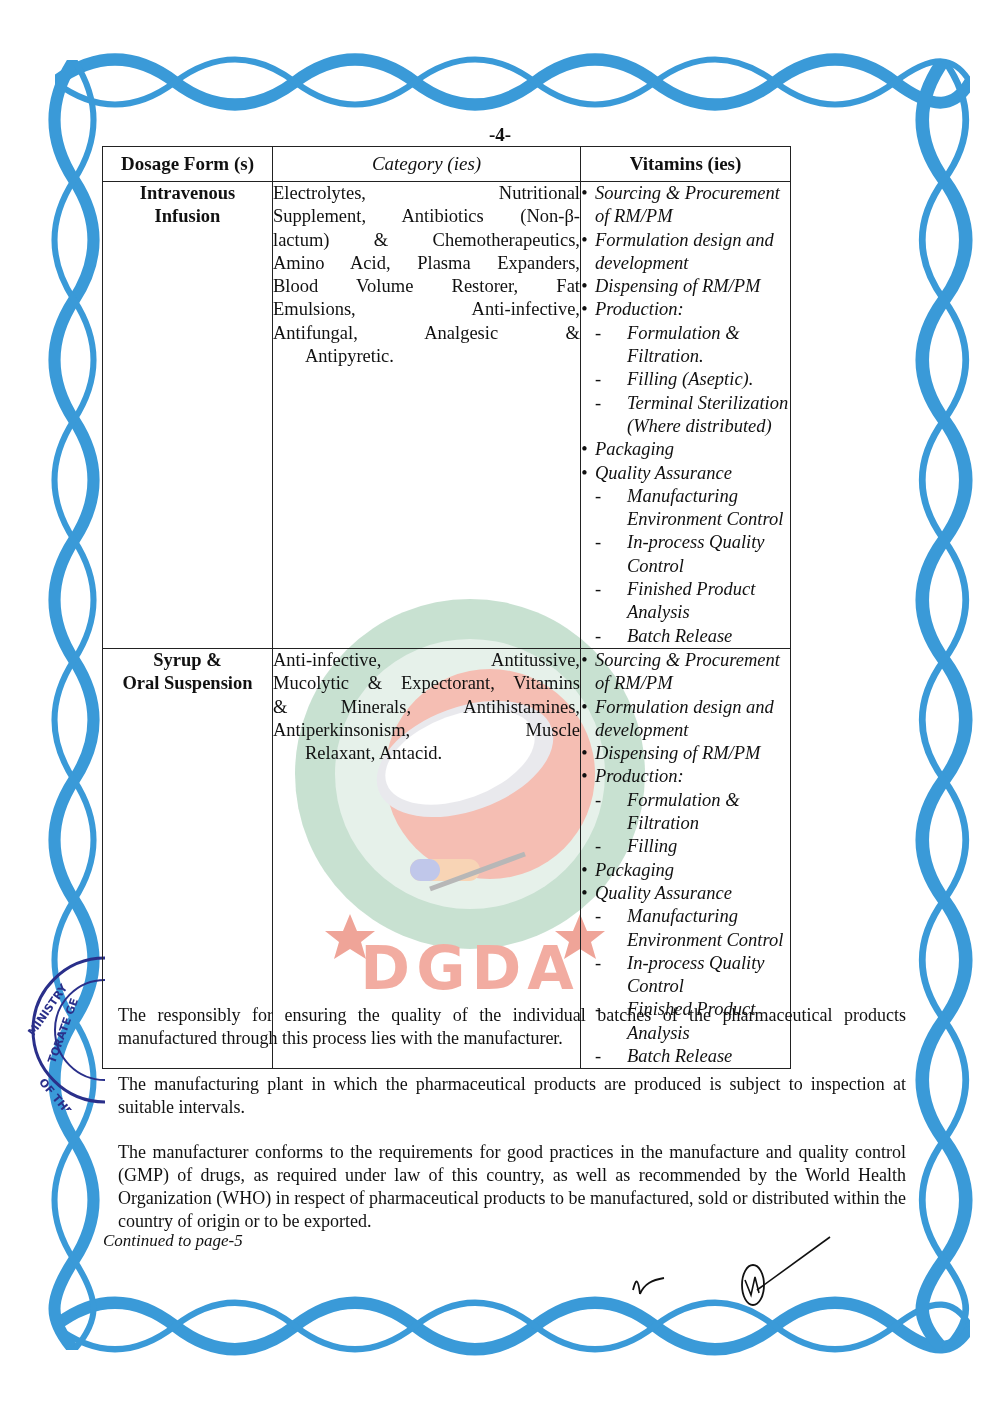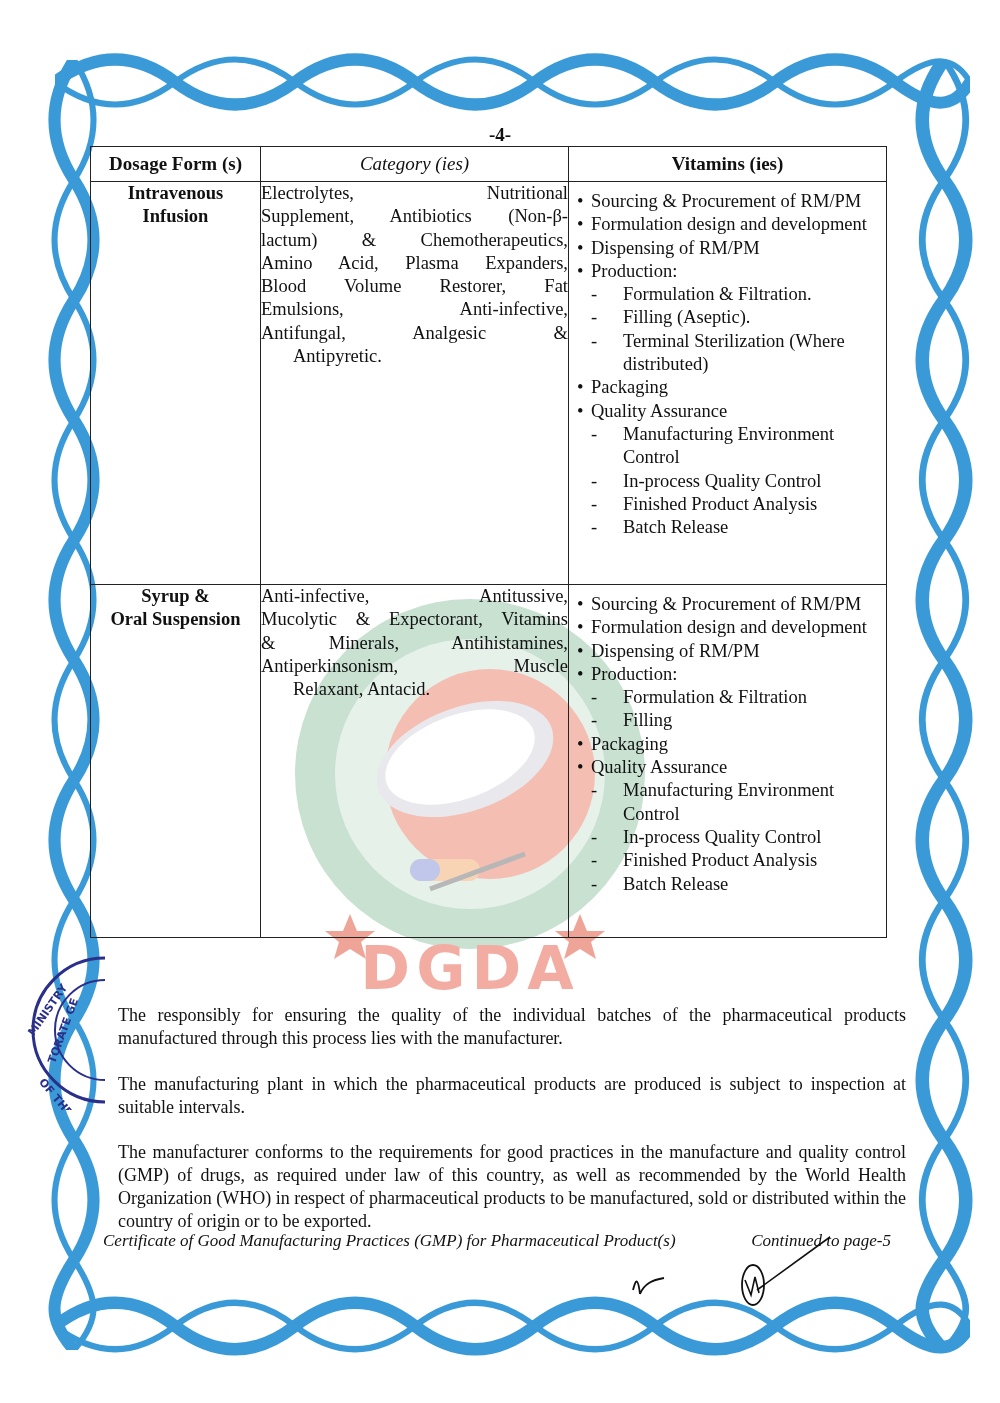--- a/index.html
+++ b/index.html
@@ -26,37 +26,37 @@
   .seal svg { width: 200px; height: 160px; }
 
   
   .page-number {
     position: absolute; left: 0; width: 1000px; top: 124px; text-align: center;
     font-weight: bold; font-size: 19px;
   }
 
   
   table.gmp {
-    position: absolute; left: 90px; top: 146px; width: 797px;
+    position: absolute; left: 102px; top: 146px; width: 689px;
     border-collapse: collapse; font-size: 18.5px; line-height: 23.3px;
     background: transparent;
   }
   table.gmp th, table.gmp td { border: 1.4px solid #222; vertical-align: top; padding: 0; }
   table.gmp th { height: 34px; vertical-align: middle; font-size: 19px; }
   th.col-dosage { width: 169px; font-weight: bold; }
   th.col-category { width: 307px; font-style: italic; font-weight: normal; }
   th.col-activity { font-weight: bold; }
   td.dosage { text-align: center; font-weight: bold; padding-top: 3px; }
   td.category { text-align: justify; text-align-last: left; padding: 3px 8px 0 9px; hyphens: none; }
   td.category .line { display: block; text-align: justify; text-align-last: justify; }
   td.category .line.last { text-align-last: left; margin-left: 32px; }
   td.activity { padding: 3px 4px 0 8px; }
   .row-iv td { height: 402px; }
   .row-syrup td { height: 352px; }
-  ul.acts { list-style: none; margin: 8px; padding: 0; }
+  ul.acts { list-style: none; margin: 0; padding: 0; font-style: italic; }
   ul.acts li.bullet { position: relative; padding-left: 14px; }
   ul.acts li.bullet::before { content: "\2022"; position: absolute; left: 0; top: 0; }
   ul.acts li.dash { position: relative; padding-left: 46px; }
   ul.acts li.dash::before { content: "-"; position: absolute; left: 14px; top: 0; }
 
   
   .para {
     position: absolute; left: 103px; width: 788px; font-size: 18px; line-height: 23px;
     text-align: justify; margin: 15px;
   }
@@ -200,21 +200,20 @@
       </td>
     </tr>
   </tbody>
 </table>
 
 <p class="para p1">The responsibly for ensuring the quality of the individual batches of the pharmaceutical products manufactured through this process lies with the manufacturer.</p>
 <p class="para p2">The manufacturing plant in which the pharmaceutical products are produced is subject to inspection at suitable intervals.</p>
 <p class="para p3">The manufacturer conforms to the requirements for good practices in the manufacture and quality control (GMP) of drugs, as required under law of this country, as well as recommended by the World Health Organization (WHO) in respect of pharmaceutical products to be manufactured, sold or distributed within the country of origin or to be exported.</p>
 
 <div class="footer-line">
-  <span>Certificate of Good Manufacturing Practices (GMP) for Pharmaceutical Product(s)</span>
   <span>Continued to page-5</span>
 </div>
 
 <div class="signature sig-1">
   <svg viewBox="0 0 40 30">
     <path d="M3,20 C6,8 8,8 10,24 C14,14 22,10 34,8" fill="none" stroke="#111" stroke-width="1.8"></path>
   </svg>
 </div>
 <div class="signature sig-2">
   <svg viewBox="0 0 100 75">

